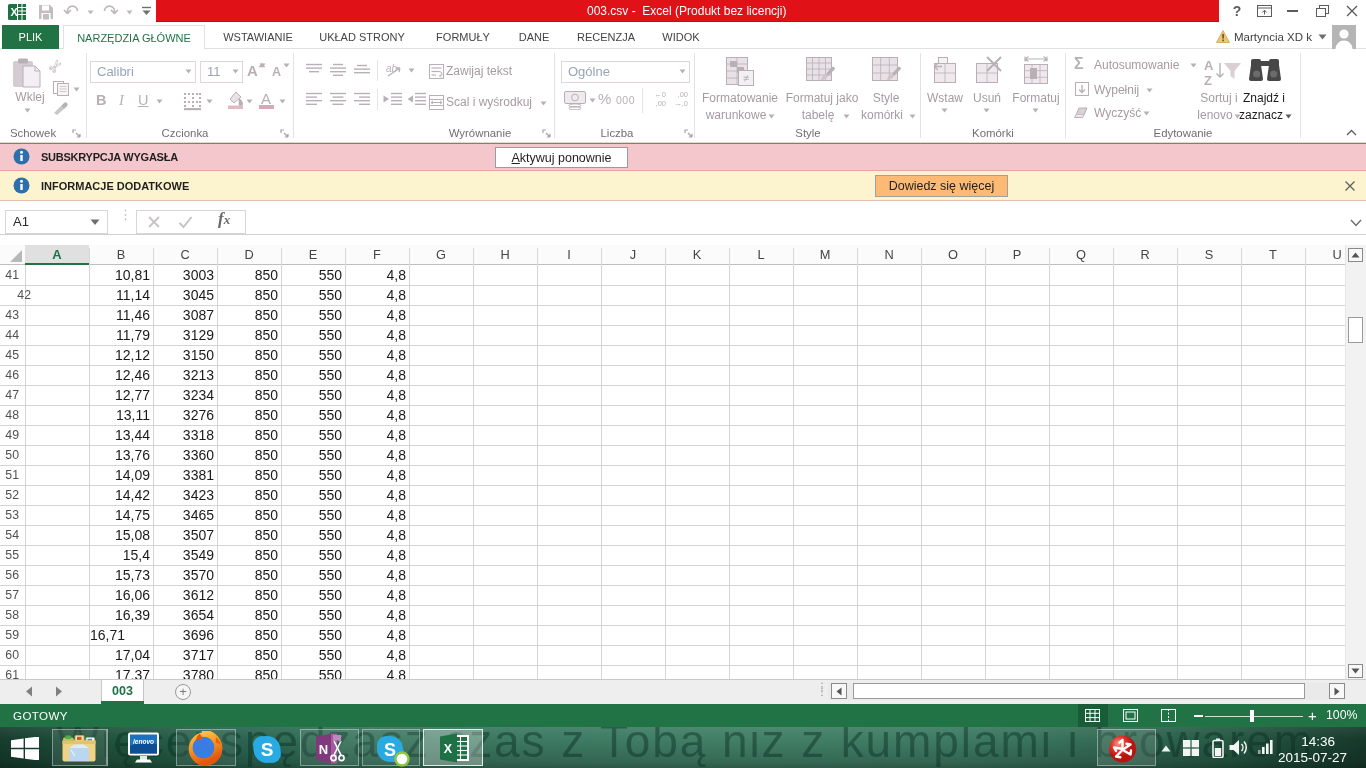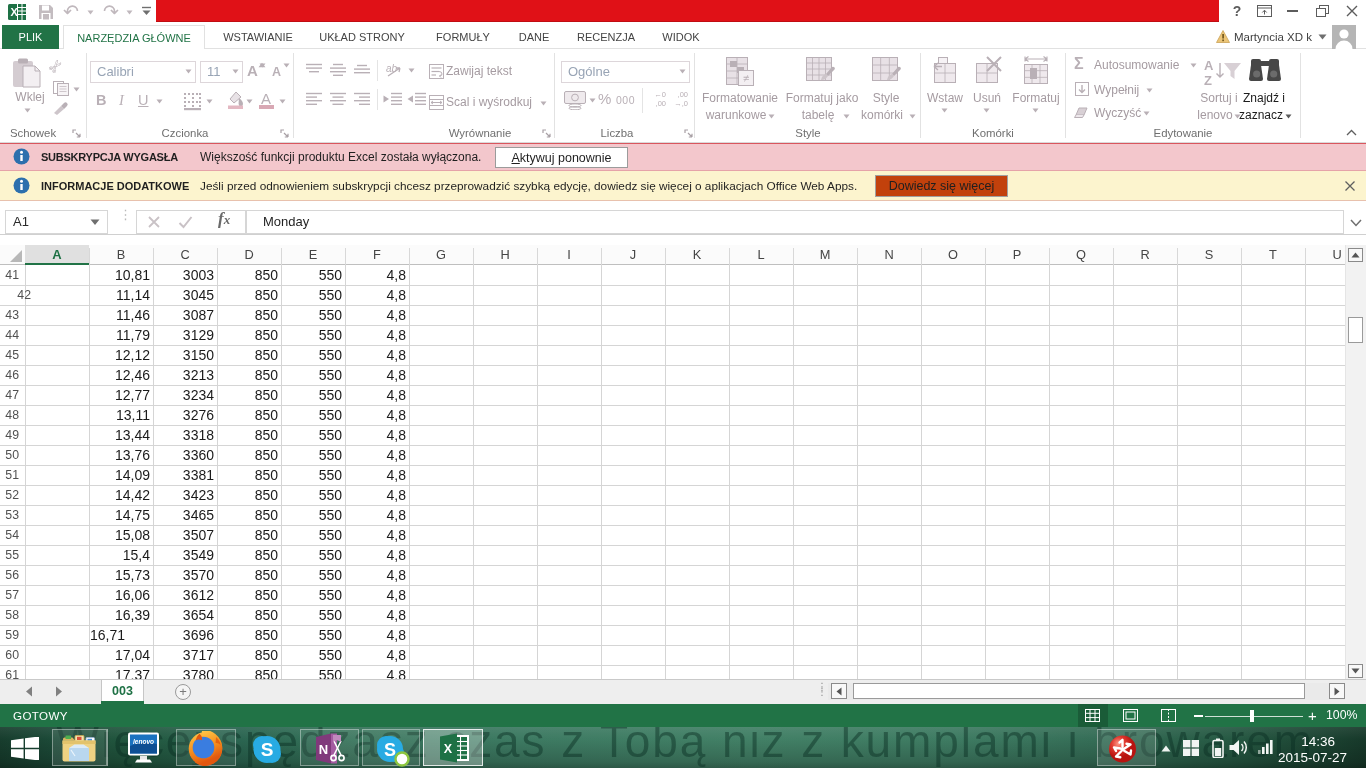--- a/index.html
+++ b/index.html
@@ -4,20 +4,21 @@
   * { margin:0; padding:0; box-sizing:border-box; }
   body { font-family:"Liberation Sans", sans-serif; width:1366px; height:768px; overflow:hidden; background:#fff; }
   #root { position:relative; width:1366px; height:768px; }
   .abs { position:absolute; }
   .ctr { display:flex; align-items:center; justify-content:center; }
 </style></head><body>
 <div id="root">
 
 <div class="abs" style="left:0;top:0;width:1366px;height:23px;background:#fff;"></div>
 <div class="abs" style="left:156px;top:0;width:1063px;height:22px;background:#e01117;border-bottom:1px solid #c00d12;"></div>
+<div class="abs" style="left:587px;top:0;height:22px;line-height:22px;color:#fff;font-size:12px;">003.csv -&nbsp; Excel (Produkt bez licencji)</div>
 <svg class="abs" style="left:8px;top:3px;" width="20" height="18" viewBox="0 0 20 18">
 <rect x="0" y="1" width="13" height="16" rx="1.5" fill="#1e7145"></rect>
 <rect x="9" y="0" width="10" height="18" rx="1" fill="#fff"></rect>
 <rect x="10" y="1" width="8" height="16" fill="#1e7145"></rect>
 <g stroke="#fff" stroke-width="1">
         <line x1="10" y1="4.5" x2="18" y2="4.5"></line>
         <line x1="10" y1="8" x2="18" y2="8"></line>
         <line x1="10" y1="11.5" x2="18" y2="11.5"></line>
         <line x1="14" y1="1" x2="14" y2="17"></line>
       </g>
@@ -444,49 +445,46 @@
 <svg class="abs" style="left:1285px;top:114px;" width="7" height="5" viewBox="0 0 7 5">
       <path d="M0.5 0.5 L6.5 0.5 L3.5 4.5 Z" fill="#5a5a5a"></path>
     </svg>
 <div class="abs" style="left:0;top:143px;width:1366px;height:28px;background:#f3c7cc;border-top:1px solid #d9565e;border-bottom:1px solid #e5a3a9;"></div>
 <svg class="abs" style="left:13px;top:148px;" width="17" height="17" viewBox="0 0 17 17">
 <circle cx="8.5" cy="8.5" r="8" fill="#2c6fad"></circle>
 <rect x="7.3" y="7" width="2.4" height="6" fill="#fff"></rect>
       <circle cx="8.5" cy="4.3" r="1.5" fill="#fff"></circle>
     </svg>
 <div class="abs" style="left:41px;top:143px;height:28px;line-height:28px;font-size:11px;letter-spacing:-0.25px;font-weight:bold;color:#1f1f1f;">SUBSKRYPCJA WYGASŁA</div>
-<div class="abs" style="left:200px;top:143px;height:28px;line-height:28px;font-size:12px;color:#1f1f1f;">Większość funkcji produktu Excel została wyłączona.</div>
 <div class="abs ctr" style="left:495px;top:147px;width:133px;height:21px;background:#fff;border:1px solid #9b9b9b;font-size:12.5px;color:#1f1f1f;"><span style="text-decoration:underline;">A</span>ktywuj ponownie</div>
 <div class="abs" style="left:0;top:171px;width:1366px;height:30px;background:#fcf4ce;border-bottom:1px solid #e8c1ad;"></div>
 <svg class="abs" style="left:13px;top:177px;" width="17" height="17" viewBox="0 0 17 17">
 <circle cx="8.5" cy="8.5" r="8" fill="#2c6fad"></circle>
 <rect x="7.3" y="7" width="2.4" height="6" fill="#fff"></rect>
       <circle cx="8.5" cy="4.3" r="1.5" fill="#fff"></circle>
     </svg>
 <div class="abs" style="left:41px;top:171px;height:30px;line-height:30px;font-size:11px;font-weight:bold;color:#1f1f1f;">INFORMACJE DODATKOWE</div>
-<div class="abs" style="left:200px;top:171px;height:30px;line-height:30px;font-size:11.8px;color:#1f1f1f;">Jeśli przed odnowieniem subskrypcji chcesz przeprowadzić szybką edycję, dowiedz się więcej o aplikacjach Office Web Apps.</div>
-<div class="abs ctr" style="left:875px;top:175px;width:133px;height:22px;background:#c2410c;border:1px solid #a0a0a0;font-size:12.5px;color:#1f1f1f;">Dowiedz się więcej</div>
+<div class="abs ctr" style="left:875px;top:175px;width:133px;height:22px;background:#fdba74;border:1px solid #a0a0a0;font-size:12.5px;color:#1f1f1f;">Dowiedz się więcej</div>
 <svg class="abs" style="left:1344px;top:180px;" width="12" height="12" viewBox="0 0 12 12">
       <path d="M1.5 1.5 L10.5 10.5 M10.5 1.5 L1.5 10.5" stroke="#5f5f5f" stroke-width="1.3"></path>
     </svg>
 <div class="abs" style="left:0;top:201px;width:1366px;height:34px;background:#fff;border-bottom:1px solid #d0d0d0;"></div>
 <div class="abs" style="left:5px;top:210px;width:103px;height:24px;background:#fff;border:1px solid #d6d6d6;line-height:22px;padding-left:7px;font-size:13px;color:#2a2a2a;">A1</div>
 <svg class="abs" style="left:90px;top:219px;" width="10" height="7" viewBox="0 0 10 7">
       <path d="M0.5 0.5 L9.5 0.5 L5 6 Z" fill="#6f6f6f"></path>
     </svg>
 <div class="abs" style="left:119px;top:212px;width:3px;height:20px;color:#b9b9b9;font-size:13px;line-height:6px;">⋮</div>
 <div class="abs" style="left:136px;top:210px;width:110px;height:24px;background:#fff;border:1px solid #d6d6d6;"></div>
 <svg class="abs" style="left:147px;top:215px;" width="14" height="14" viewBox="0 0 14 14">
       <path d="M2 2 L12 12 M12 2 L2 12" stroke="#c9c2c6" stroke-width="1.8"></path>
     </svg>
 <svg class="abs" style="left:178px;top:215px;" width="15" height="14" viewBox="0 0 15 14">
       <path d="M1.5 8 L5.5 12 L13.5 2" stroke="#c9c2c6" stroke-width="2" fill="none"></path>
     </svg>
 <div class="abs" style="left:218px;top:209px;font-family:'Liberation Serif',serif;font-style:italic;font-size:17px;color:#6a6a6a;font-weight:bold;">f<span style="font-size:13px;">x</span></div>
-<div class="abs" style="left:246px;top:210px;width:1098px;height:24px;background:#fff;border:1px solid #d6d6d6;line-height:22px;padding-left:16px;font-size:13px;color:#1f1f1f;">Monday</div>
 <svg class="abs" style="left:1350px;top:219px;" width="12" height="8" viewBox="0 0 12 8">
       <path d="M1 1 L6 6.5 L11 1" stroke="#6f6f6f" stroke-width="1.5" fill="none"></path>
     </svg>
 <div class="abs" style="left:0;top:245px;width:1345px;height:20px;background:#fbfbfb;border-bottom:1px solid #bfbfbf;"></div>
 <svg class="abs" style="left:0;top:245px;" width="1345" height="20" viewBox="0 0 1345 20">
       <line x1="25.5" y1="3" x2="25.5" y2="20" stroke="#d8d8d8"></line>
       <line x1="89.5" y1="3" x2="89.5" y2="20" stroke="#d8d8d8"></line>
       <line x1="153.5" y1="3" x2="153.5" y2="20" stroke="#d8d8d8"></line>
       <line x1="217.5" y1="3" x2="217.5" y2="20" stroke="#d8d8d8"></line>
       <line x1="281.5" y1="3" x2="281.5" y2="20" stroke="#d8d8d8"></line>

